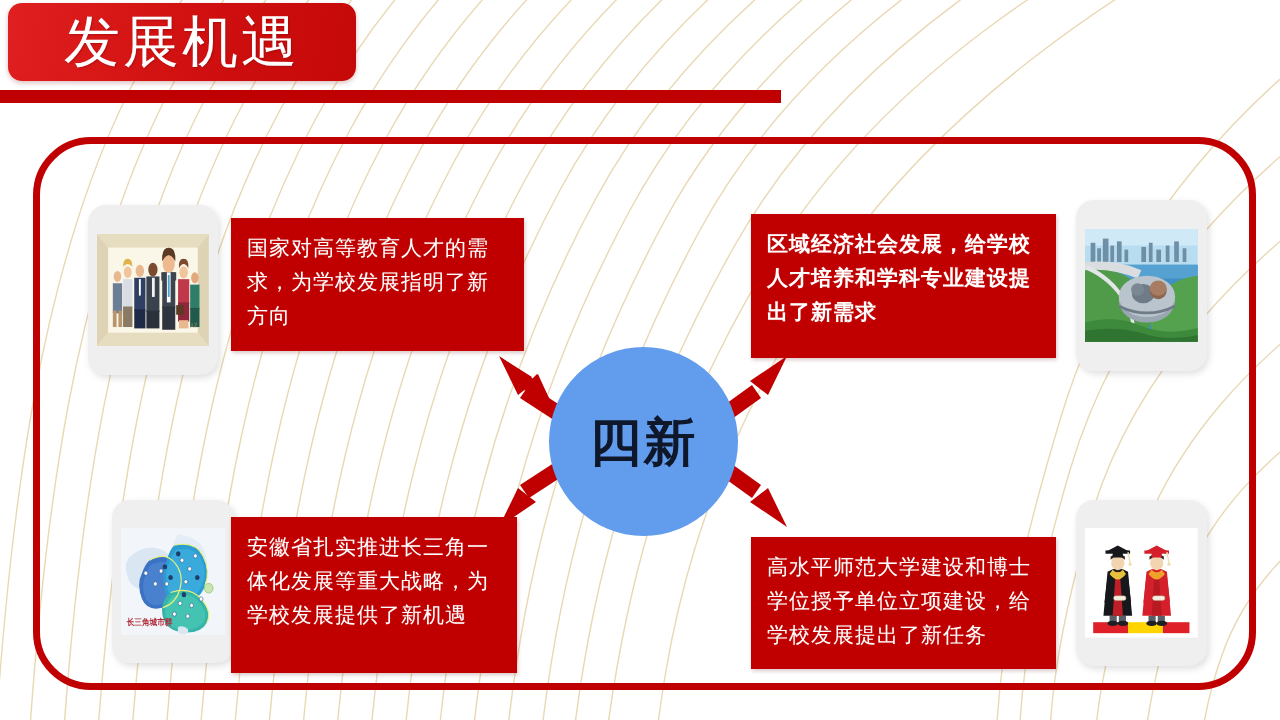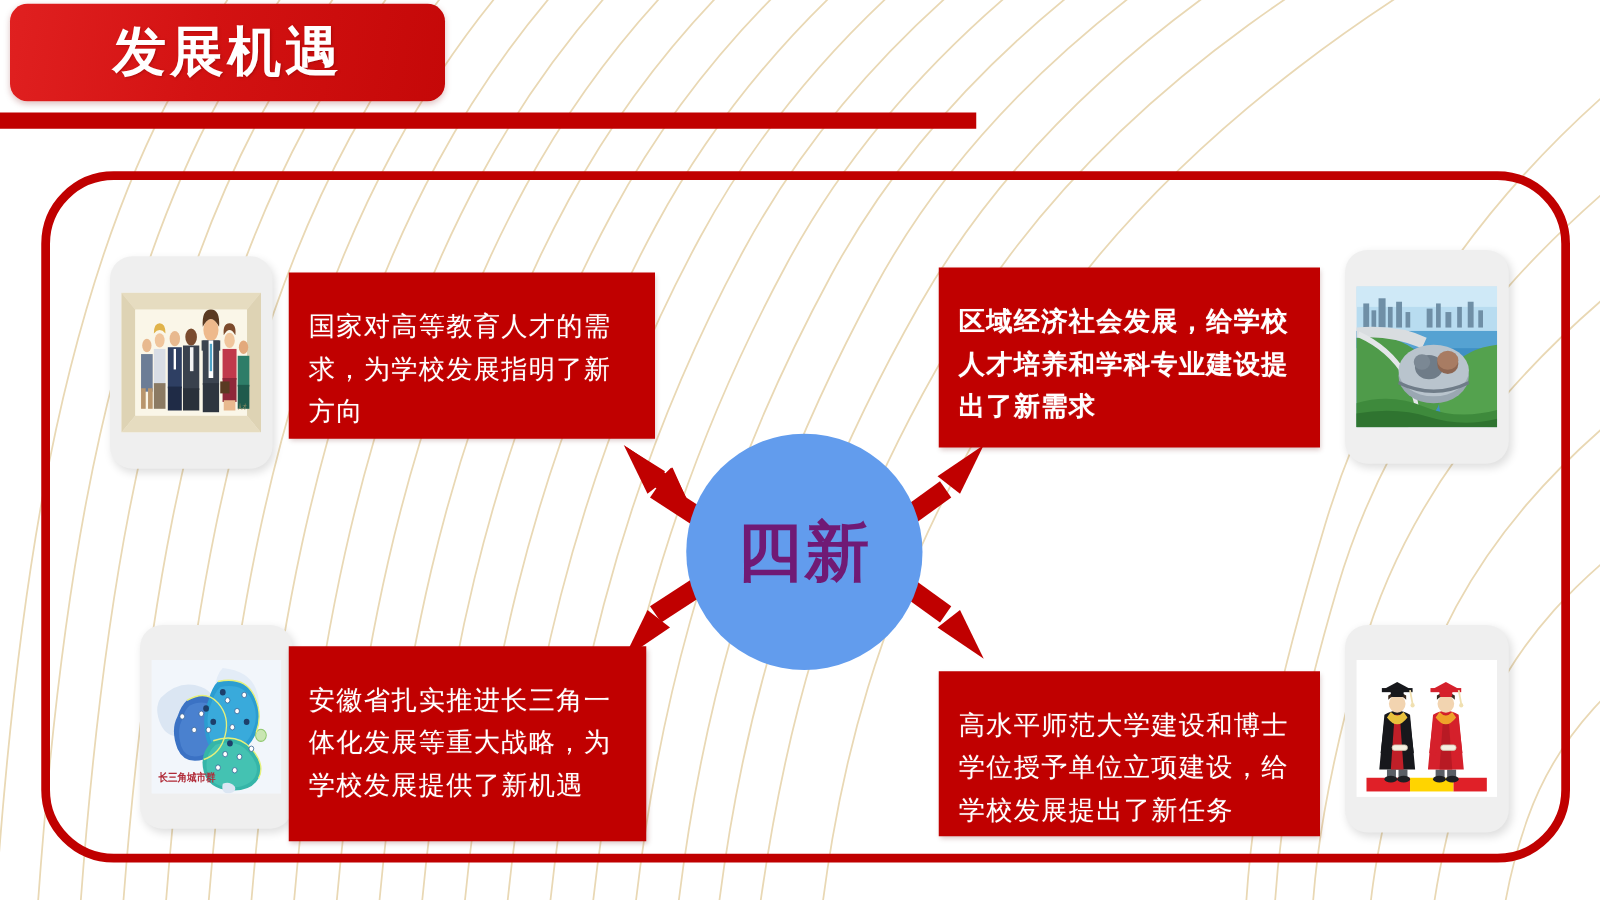--- a/index.html
+++ b/index.html
@@ -39,22 +39,22 @@
     background: linear-gradient(100deg, #e02020 0%, #d31212 45%, #c50808 100%);
     box-shadow: 0 2px 5px rgba(120,0,0,0.25);
     display: flex;
     align-items: center;
     justify-content: center;
     z-index: 5;
   }
   .title-badge-text {
     color: #ffffff;
     font-family: "DejaVu Sans", "Liberation Sans", sans-serif;
-    font-weight: bold;
-    font-size: 43px;
+    font-weight: normal;
+    font-size: 56px;
     letter-spacing: 3px;
     line-height: 1;
     text-shadow: 1px 1px 2px rgba(110,0,0,0.35);
   }
 
   .header-rule {
     position: absolute;
     left: 0;
     top: 90px;
     width: 781px;
@@ -92,21 +92,21 @@
     height: 66%;
     overflow: hidden;
     position: relative;
   }
 
   
   .info-box {
     position: absolute;
     background: #c00000;
     z-index: 4;
-    padding: 26px 16px 10px 16px;
+    padding: 13px 16px 10px 16px;
     color: #ffffff;
     font-family: "Liberation Serif", "DejaVu Serif", serif;
     font-size: 21px;
     line-height: 1.62;
     letter-spacing: 1px;
     text-shadow: 0 0 1px rgba(255,255,255,0.25);
     box-shadow: 1px 2px 4px rgba(90,0,0,0.22);
   }
 
   
@@ -117,21 +117,21 @@
     width: 189px;
     height: 189px;
     border-radius: 50%;
     background: #629ced;
     z-index: 6;
     display: flex;
     align-items: center;
     justify-content: center;
   }
   .center-circle-text {
-    color: #701a75;
+    color: #0f172a;
     font-family: "DejaVu Sans", "Liberation Sans", sans-serif;
     font-weight: bold;
     font-size: 52px;
     letter-spacing: 2px;
     line-height: 1;
   }
 
   
   .arrows-layer {
     position: absolute;

